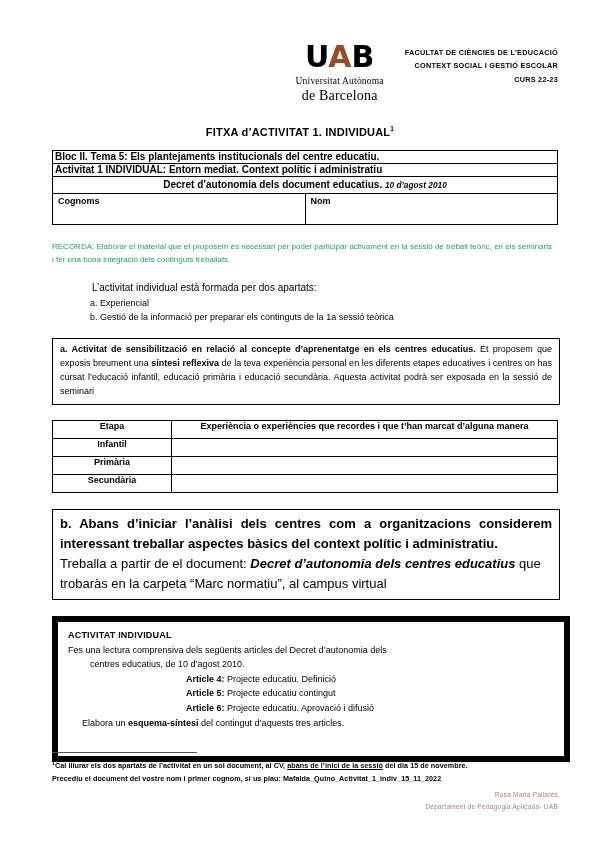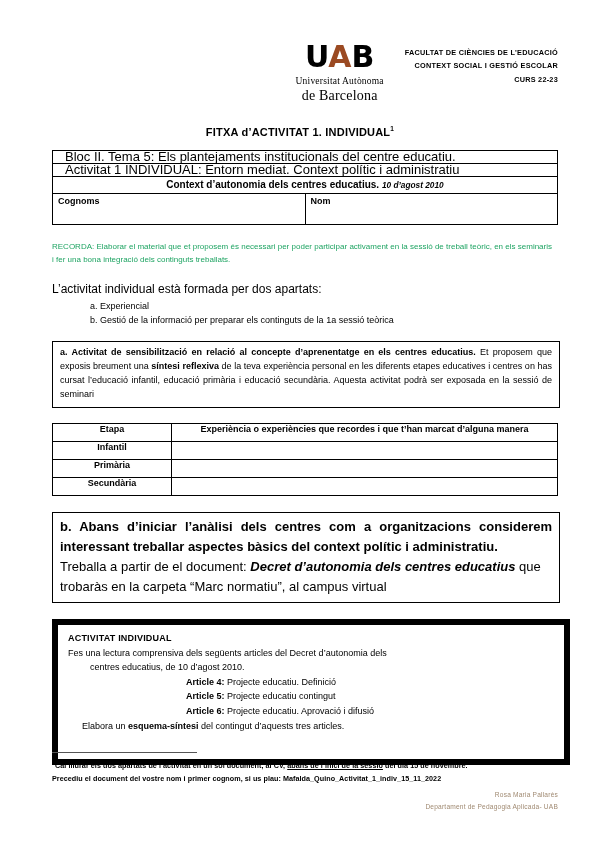--- a/index.html
+++ b/index.html
@@ -94,25 +94,25 @@
     table-layout: fixed;
   }
   table.tbl td {
     border: 1px solid #000;
     padding: 1px 4px;
     font-size: 8px;
     vertical-align: top;
   }
   .t1 { margin-top: 13px; }
   .t1 .r1 td, .t1 .r2 td {
-    font-weight: normal;
-    font-size: 13px;
+    font-weight: bold;
+    font-size: 10px;
     height: 12px;
     line-height: 12px;
-    padding: 0 12px;
+    padding: 0 2px;
   }
   .t1 .r3 td {
     text-align: center;
     font-weight: bold;
     font-size: 10px;
     height: 16px;
     line-height: 16px;
     padding: 0 4px;
   }
   .t1 .r3 .ital {
@@ -132,23 +132,24 @@
     color: #1fa463;
     font-size: 8px;
     line-height: 1.55;
     margin-top: 16px;
     text-align: justify;
     width: 500px;
   }
 
   
   .para {
-    font-size: 12px;
+    font-size: 10px;
     margin-top: 14px;
     line-height: 1.5;
+    margin-left: 40px;
   }
   .lista {
     font-size: 9px;
     margin-top: 2px;
     padding-left: 38px;
     line-height: 1.55;
   }
 
   
   .boxa {
@@ -266,21 +267,21 @@
 
     <table class="tbl t1">
       <tbody>
           <tr class="r1">
         <td colspan="2">Bloc II. Tema 5: Els plantejaments institucionals del centre educatiu.</td>
       </tr>
       <tr class="r2">
         <td colspan="2">Activitat 1 INDIVIDUAL: Entorn mediat. Context polític i administratiu</td>
       </tr>
       <tr class="r3">
-        <td colspan="2"><span>Context d’autonomia dels centres educatius.</span> <span class="ital">10 d’agost 2010</span></td>
+        <td colspan="2"><span>Decret d’autonomia dels document educatius.</span> <span class="ital">10 d’agost 2010</span></td>
       </tr>
       <tr class="r4">
         <td style="width:50%">Cognoms</td>
         <td style="width:50%">Nom</td>
       </tr>
     </tbody>
       </table>
 
     <div class="recorda" style="color: rgb(31, 164, 99);">RECORDA: Elaborar el material que et proposem és necessari per poder participar activament en la sessió de treball teòric, en els seminaris i fer una bona integració dels continguts treballats.</div>
 

